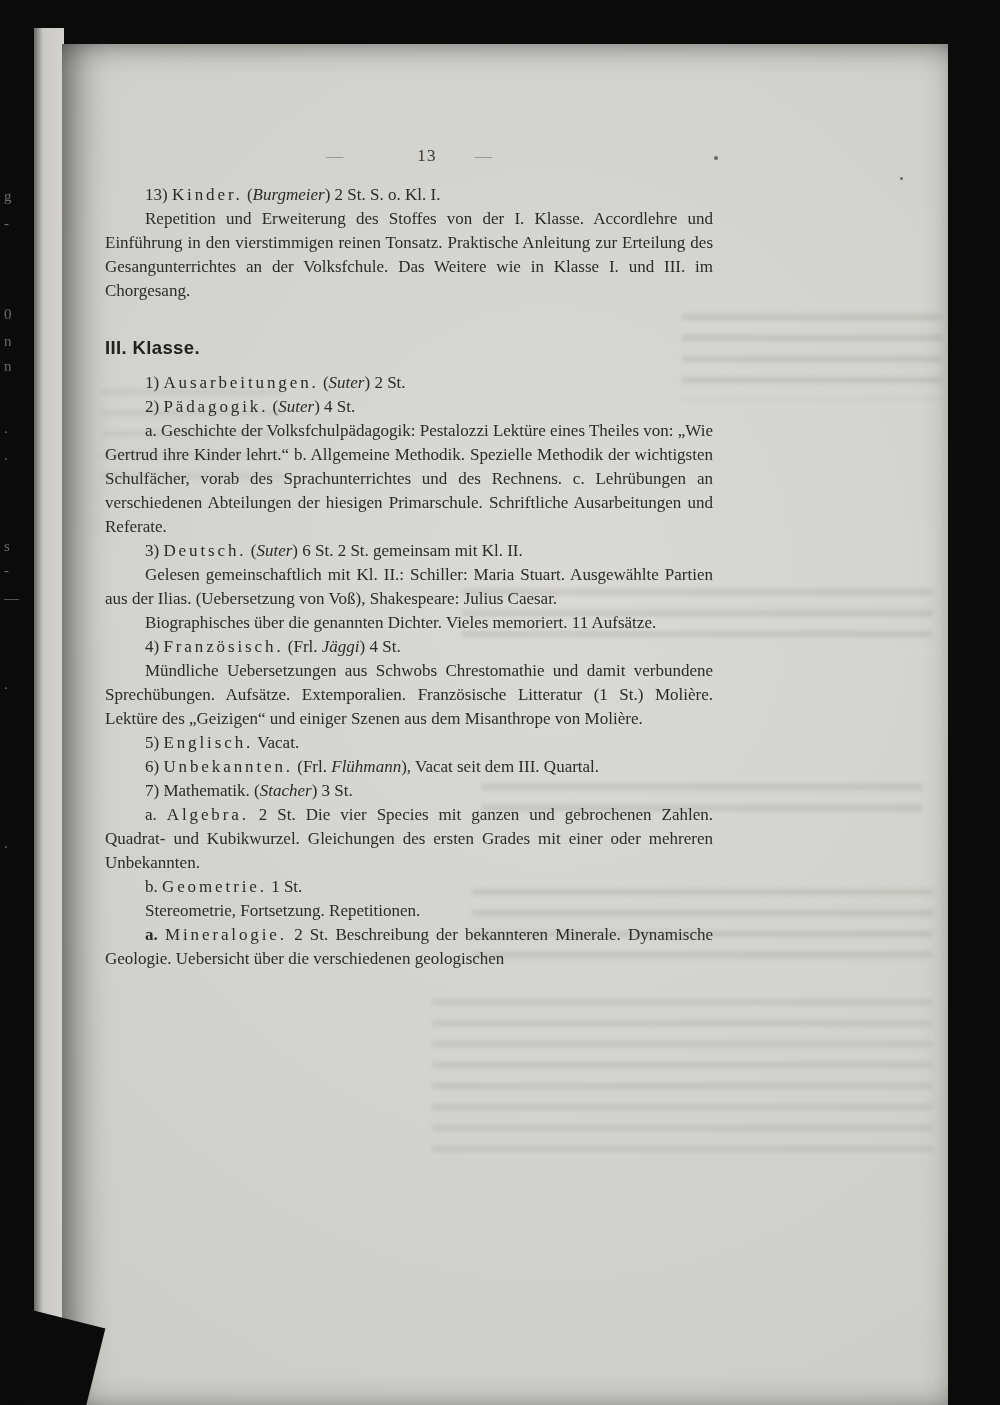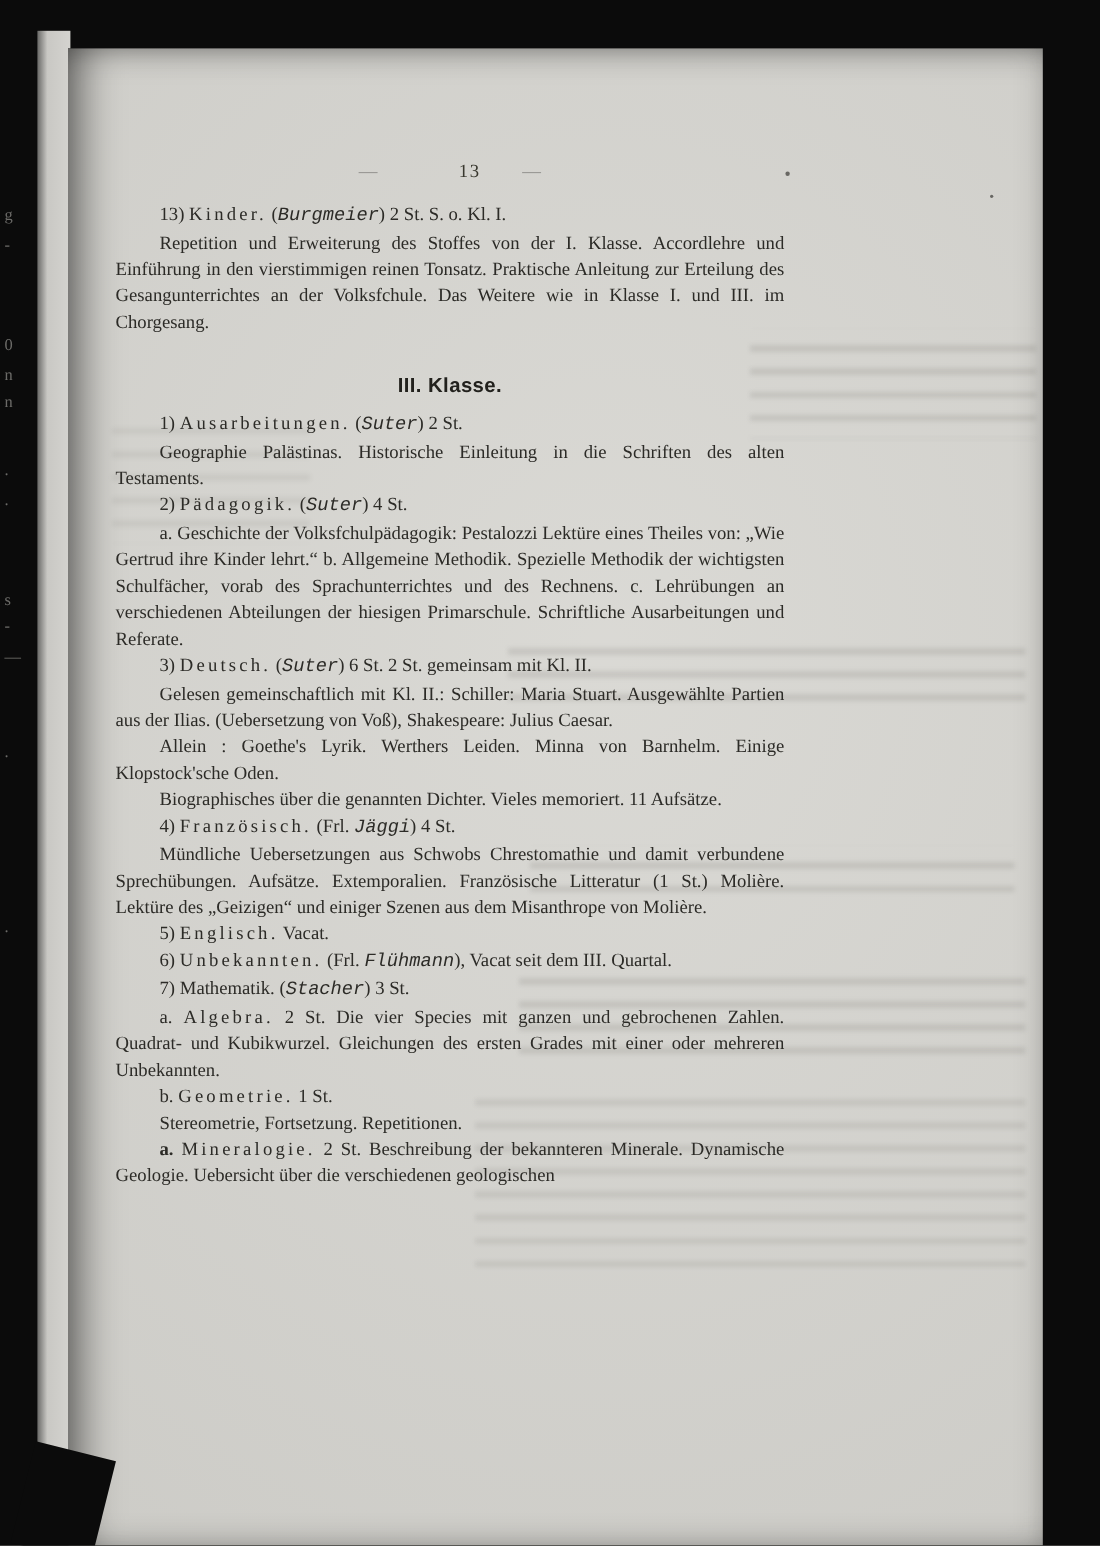--- a/index.html
+++ b/index.html
@@ -110,30 +110,29 @@
   .page-number .dash { color: #8f8e8a; }
   .page-number .num  { color: #39382f; letter-spacing: .08em; margin-left: 36px; }
 
   .text-column p {
     margin: 0;
     text-indent: 40px;
     text-align: justify;
   }
   .text-column h3.heading {
     margin: 33px 0 11px 0;
-    text-align: center;
     font-family: "Liberation Sans", sans-serif;
     font-size: 18.5px;
     font-weight: 700;
     letter-spacing: .02em;
     color: #22211d;
   }
 
   .spaced { letter-spacing: .17em; }
-  .italic { font-style: italic; font-family: Liberation Mono, monospace; }
+  .italic { font-style: italic; }
   .bold   { font-weight: bold; }
 </style>
 </head>
 <body>
 
 <div class="margin-marks">
     <span style="top: 188px;">g</span>
     <span style="top: 215px;">-</span>
     <span style="top: 306px;">0</span>
     <span style="top: 333px;">n</span>
@@ -164,26 +163,24 @@
     <div class="page-number">
       <span class="dash">—</span>
       <span class="num">13</span>
       <span class="dash">—</span>
     </div>
 
   <p class="body"><span>13) </span><span class="spaced">Kinder.</span><span> (</span><span class="italic">Burgmeier</span><span>) 2 St.  S. o. Kl. I.</span></p>
       <p class="body"><span>Repetition und Erweiterung des Stoffes von der I. Klasse. Accordlehre und Einführung in den vierstimmigen reinen Tonsatz. Praktische Anleitung zur Erteilung des Gesangunterrichtes an der Volksfchule. Das Weitere wie in Klasse I. und III. im Chorgesang.</span></p>
       <h3 class="heading"><span>III. Klasse.</span></h3>
       <p class="body"><span>1) </span><span class="spaced">Ausarbeitungen.</span><span> (</span><span class="italic">Suter</span><span>) 2 St.</span></p>
-      <p class="body"><span>Geographie Palästinas.  Historische Einleitung in die Schriften des alten Testaments.</span></p>
       <p class="body"><span>2) </span><span class="spaced">Pädagogik.</span><span> (</span><span class="italic">Suter</span><span>) 4 St.</span></p>
       <p class="body"><span>a. Geschichte der Volksfchulpädagogik: Pestalozzi Lektüre eines Theiles von: „Wie Gertrud ihre Kinder lehrt.“ b. Allgemeine Methodik. Spezielle Methodik der wichtigsten Schulfächer, vorab des Sprachunterrichtes und des Rechnens. c. Lehrübungen an verschiedenen Abteilungen der hiesigen Primarschule.  Schriftliche Ausarbeitungen und Referate.</span></p>
       <p class="body"><span>3) </span><span class="spaced">Deutsch.</span><span>  (</span><span class="italic">Suter</span><span>) 6 St.  2 St. gemeinsam mit Kl. II.</span></p>
       <p class="body"><span>Gelesen gemeinschaftlich mit Kl. II.: Schiller: Maria Stuart. Ausgewählte Partien aus der Ilias. (Uebersetzung von Voß), Shakespeare: Julius Caesar.</span></p>
-      <p class="body"><span>Allein : Goethe's Lyrik. Werthers Leiden.  Minna von Barnhelm. Einige Klopstock'sche Oden.</span></p>
       <p class="body"><span>Biographisches über die genannten Dichter.  Vieles memoriert. 11 Aufsätze.</span></p>
       <p class="body"><span>4) </span><span class="spaced">Französisch.</span><span>  (Frl. </span><span class="italic">Jäggi</span><span>) 4 St.</span></p>
       <p class="body"><span>Mündliche Uebersetzungen aus Schwobs Chrestomathie und damit verbundene Sprechübungen. Aufsätze.  Extemporalien.  Französische Litteratur (1 St.)  Molière.  Lektüre des „Geizigen“ und einiger Szenen aus dem Misanthrope von Molière.</span></p>
       <p class="body"><span>5) </span><span class="spaced">Englisch.</span><span>  Vacat.</span></p>
       <p class="body"><span>6) </span><span class="spaced">Unbekannten.</span><span>  (Frl. </span><span class="italic">Flühmann</span><span>),  Vacat seit dem III. Quartal.</span></p>
       <p class="body"><span>7) Mathematik.  (</span><span class="italic">Stacher</span><span>) 3 St.</span></p>
       <p class="body"><span>a. </span><span class="spaced">Algebra.</span><span> 2 St. Die vier Species mit ganzen und gebrochenen Zahlen.  Quadrat- und Kubikwurzel.  Gleichungen des ersten Grades mit einer oder mehreren Unbekannten.</span></p>
       <p class="body"><span>b. </span><span class="spaced">Geometrie.</span><span>  1 St.</span></p>
       <p class="body"><span>Stereometrie, Fortsetzung.  Repetitionen.</span></p>
       <p class="body"><span class="bold">a. </span><span class="spaced">Mineralogie.</span><span> 2 St.  Beschreibung der bekannteren Minerale. Dynamische Geologie.  Uebersicht über die verschiedenen geologischen</span></p>

